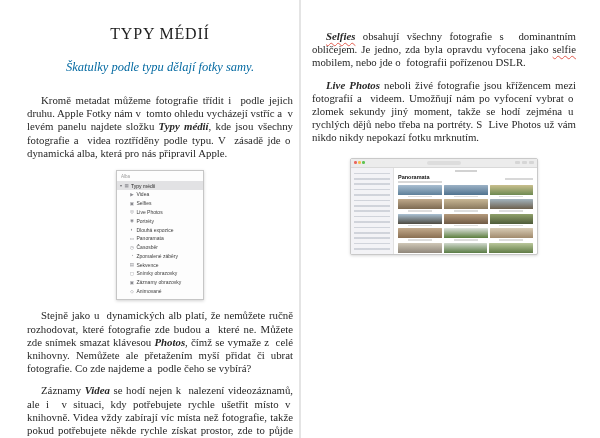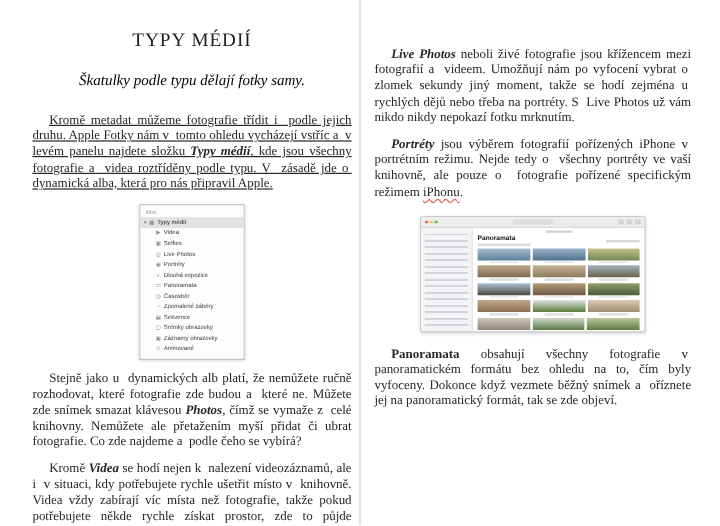--- a/index.html
+++ b/index.html
@@ -5,25 +5,25 @@
   html,body{margin:0;padding:0;background:#ffffff;}
   .page{position:relative;width:600px;height:438px;background:#ffffff;overflow:hidden;
         font-family:"Liberation Serif","DejaVu Serif",serif;}
   .divider{position:absolute;left:299px;top:0;width:2px;height:438px;background:#e4e4e4;}
   .col{position:absolute;top:0;}
   .col-left{left:27px;width:266px;}
   .col-right{left:312px;width:264px;padding-top:30px;}
 
   .title{font-size:16px;font-weight:normal;letter-spacing:0.8px;text-align:center;
          margin:25px 0 0 0;color:#1e1e1e;}
-  .subtitle{font-style:italic;text-align:center;color:#000000;font-size:12.5px;margin:17px 0 0 0;}
+  .subtitle{font-style:italic;text-align:center;color:#0369a1;font-size:12.5px;margin:17px 0 0 0;}
 
   p.body{font-size:10.8px;line-height:13.2px;text-align:justify;color:#262626;
          margin:9px 0 0 0;text-indent:14px;}
-  p.first{margin-top:19px;text-decoration:underline;}
+  p.first{margin-top:19px;}
   p.tight{margin-top:0;}
   .bi{font-weight:bold;font-style:italic;}
   .b{font-weight:bold;}
   .sq{text-decoration:underline;text-decoration-style:wavy;text-decoration-color:#e25b4e;
       text-decoration-thickness:0.8px;text-underline-offset:1.5px;text-decoration-skip-ink:none;}
 
   
   .shot-tree{width:86px;margin:10px auto 0 auto;background:#fdfdfd;border:1px solid #c6c6c6;
              box-shadow:0 1px 3px rgba(0,0,0,0.18);padding:3px 0 4px 0;
              font-family:"Liberation Sans","DejaVu Sans",sans-serif;}
@@ -128,28 +128,28 @@
           </div>
           <div class="tree-row">
             <span class="tree-icon">◇</span>
             <span>Animované</span>
           </div>
         </div>
     </div>
 
     <p class="body"><span>Stejně jako u&nbsp; dynamických alb platí, že nemůžete ručně rozhodovat, které fotografie zde budou a&nbsp; které ne. Můžete zde snímek smazat klávesou </span><span class="bi">Photos</span><span>, čímž se vymaže z&nbsp; celé knihovny. Nemůžete ale přetažením myší přidat či ubrat fotografie. Co zde najdeme a&nbsp; podle čeho se vybírá?</span></p>
 
-    <p class="body"><span>Kromě </span><span class="bi">Videa</span><span> se hodí nejen k&nbsp; nalezení videozáznamů, ale i&nbsp; v situaci, kdy potřebujete rychle ušetřit místo v&nbsp; knihovně. Videa vždy zabírají víc místa než fotografie, takže pokud potřebujete někde rychle získat prostor, zde to půjde nejrychleji.</span></p>
+    <p class="body"><span>Záznamy </span><span class="bi">Videa</span><span> se hodí nejen k&nbsp; nalezení videozáznamů, ale i&nbsp; v situaci, kdy potřebujete rychle ušetřit místo v&nbsp; knihovně. Videa vždy zabírají víc místa než fotografie, takže pokud potřebujete někde rychle získat prostor, zde to půjde nejrychleji.</span></p>
   </div>
 
   <div class="col col-right">
+    <p class="body tight"><span class="bi sq">Selfies</span><span> obsahují všechny fotografie s&nbsp; dominantním obličejem. Je jedno, zda byla opravdu vyfocena jako </span><span class="sq">selfie</span><span> mobilem, nebo jde o&nbsp; fotografii pořízenou DSLR.</span></p>
 
     <p class="body"><span class="bi">Live Photos</span><span> neboli živé fotografie jsou křížencem mezi fotografií a&nbsp; videem. Umožňují nám po vyfocení vybrat o&nbsp; zlomek sekundy jiný moment, takže se hodí zejména u&nbsp; rychlých dějů nebo třeba na portréty. S&nbsp; Live Photos už vám nikdo nikdy nepokazí fotku mrknutím.</span></p>
 
-    <p class="body"><span class="bi">Portréty</span><span> jsou výběrem fotografií pořízených iPhone v&nbsp; portrétním režimu. Nejde tedy o&nbsp; všechny portréty ve vaší knihovně, ale pouze o&nbsp; fotografie pořízené specifickým režimem </span><span class="sq">iPhonu</span><span>.</span></p>
 
 
     <div class="shot-photos">
       <div class="p-titlebar">
         <span class="tl-dot" id="dot-close" style="background: rgb(233, 105, 95);"></span>
         <span class="tl-dot" id="dot-min" style="background: rgb(245, 191, 79);"></span>
         <span class="tl-dot" id="dot-max" style="background: rgb(97, 196, 84);"></span>
         <span class="pill"></span>
         <span class="tb-controls">
             <span></span>
@@ -224,15 +224,14 @@
                 <div class="thumb-img" style="background: linear-gradient(rgb(208, 216, 204) 0%, rgb(90, 124, 69) 100%);"></div>
               </div>
               <div class="thumb" style="flex-grow: 1;">
                 <div class="thumb-img" style="background: linear-gradient(rgb(186, 199, 155) 0%, rgb(96, 123, 69) 100%);"></div>
               </div>
             </div>
         </div>
       </div>
     </div>
 
-    <p class="body" style="margin-top:12px;"><span class="b">Panoramata</span><span> obsahují všechny fotografie v&nbsp; panoramatickém formátu bez ohledu na to, čím byly vyfoceny. Dokonce když vezmete běžný snímek a&nbsp; oříznete jej na panoramatický formát, tak se zde objeví.</span></p>
   </div>
 </div>
 
 </body></html>

